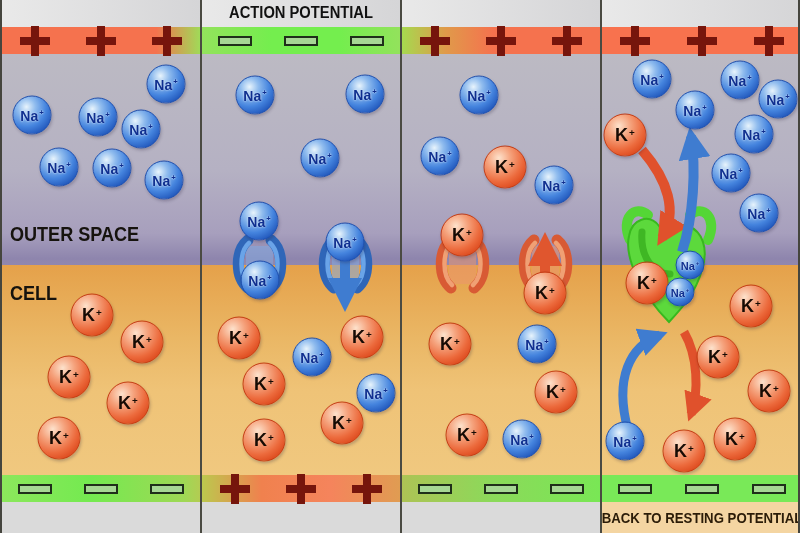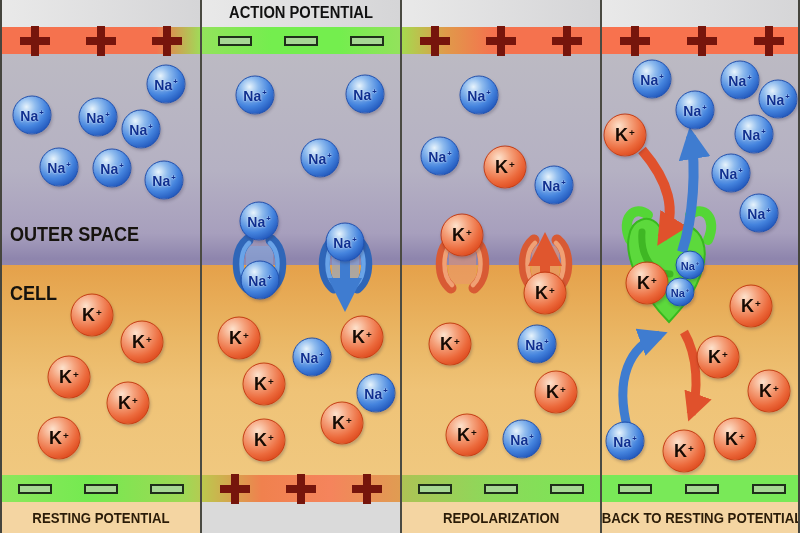--- a/index.html
+++ b/index.html
@@ -99,23 +99,20 @@
         <div class="ion k" style="left: 126px; top: 403px;">K<sup>+</sup></div>
         <div class="ion k" style="left: 57px; top: 438px;">K<sup>+</sup></div>
       </div>
     <div class="bar bar-bottom bb1">
         <div class="symbols">
           <span class="sym minus"></span>
           <span class="sym minus"></span>
           <span class="sym minus"></span>
         </div>
       </div>
-    <div class="label-strip">
-      <span class="phase-label">RESTING POTENTIAL</span>
-    </div>
   </div>
 
   <div class="panel p2">
     <div class="top-strip"></div>
     <div class="title">ACTION POTENTIAL</div>
     <div class="bar bar-top tb2">
         <div class="symbols">
           <span class="sym minus"></span>
           <span class="sym minus"></span>
           <span class="sym minus"></span>
@@ -219,23 +216,20 @@
         <div class="ion k" style="left: 65px; top: 435px;">K<sup>+</sup></div>
         <div class="ion na" style="left: 120px; top: 439px;">Na<sup>+</sup></div>
       </div>
     <div class="bar bar-bottom bb3">
         <div class="symbols">
           <span class="sym minus"></span>
           <span class="sym minus"></span>
           <span class="sym minus"></span>
         </div>
       </div>
-    <div class="label-strip">
-      <span class="phase-label">REPOLARIZATION</span>
-    </div>
   </div>
 
   <div class="panel p4">
     <div class="top-strip"></div>
     <div class="bar bar-top tb4">
         <div class="symbols">
           <span class="sym plus"></span>
           <span class="sym plus"></span>
           <span class="sym plus"></span>
         </div>

